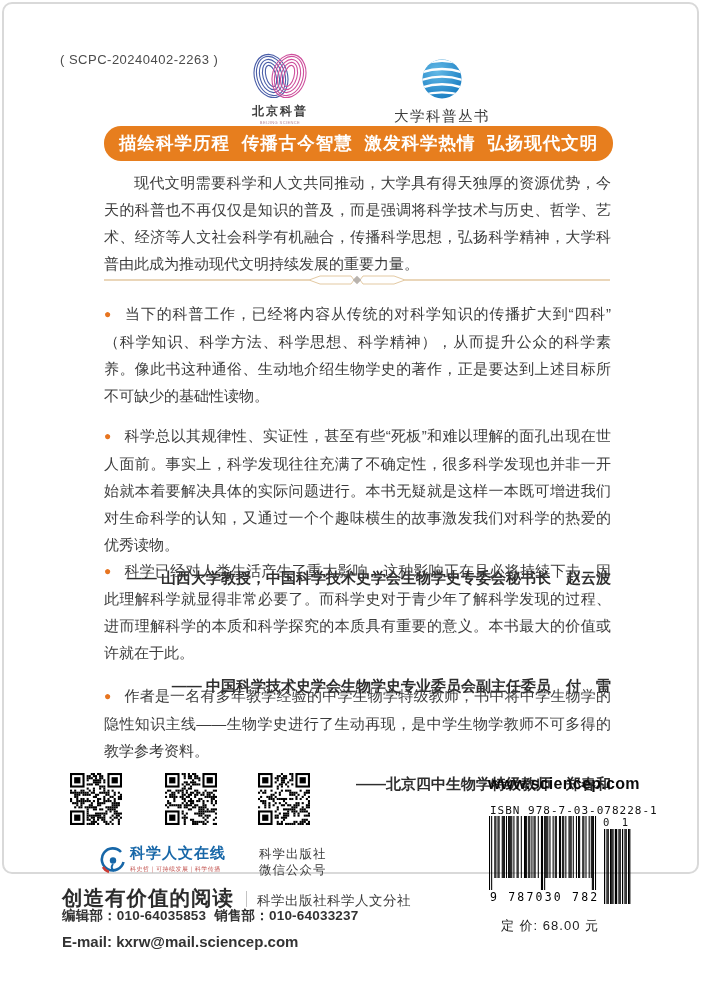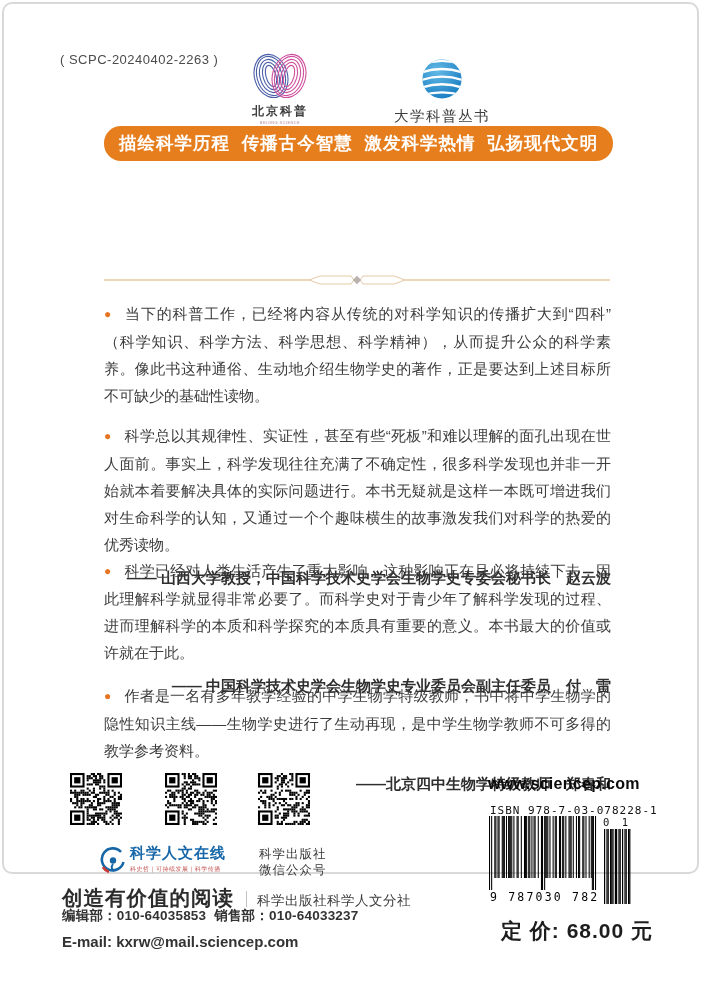--- a/index.html
+++ b/index.html
@@ -33,21 +33,21 @@
   .slogan{font-size:20.5px;font-weight:bold;color:#2c2c2c;letter-spacing:1px;}
   .vsep{display:inline-block;border-left:1.5px solid #c3c3c3;height:16px;margin:0 10px 0 12px;vertical-align:-2px;}
   .division{font-size:13.5px;color:#3c3c3c;letter-spacing:.5px;}
   .contacts{left:58px;top:903px;font-size:13.5px;font-weight:600;color:#333;white-space:pre;letter-spacing:.2px;}
   .email{left:58px;top:921px;font-size:15px;font-weight:600;color:#333;white-space:pre;margin-top:8px;}
   .website{left:484px;top:771px;font-size:16px;font-weight:bold;color:#0b0b0b;letter-spacing:.3px;}
   .isbn{left:486px;top:800px;font-family:"DejaVu Sans Mono","Liberation Mono",monospace;font-size:11px;color:#111;letter-spacing:1px;white-space:pre;}
   .barcode{left:485px;top:812px;}
   .supp-digits{left:599px;top:812px;width:28px;text-align:center;font-family:"DejaVu Sans Mono","Liberation Mono",monospace;font-size:10.5px;letter-spacing:3px;color:#111;white-space:pre;}
   .supp{left:600px;top:825px;}
-  .price{left:497px;top:913px;font-size:21px;font-weight:700;color:#1d1d1d;letter-spacing:1px;white-space:pre;text-align:center;}
+  .price{left:497px;top:913px;font-size:13px;font-weight:400;color:#1d1d1d;letter-spacing:1px;white-space:pre;text-align:center;}
 </style>
 </head>
 <body>
 
 <div class="card">
 
   <div class="abs code">( SCPC-20240402-2263 )</div>
 
   <div class="abs bj-logo">
     <svg width="62" height="46" viewBox="0 0 62 46">
@@ -90,20 +90,21 @@
         <path d="M-2 40 Q 22 32 46 40"></path>
       </g>
     </svg>
     <div class="sr-label">大学科普丛书</div>
   </div>
 
   <div class="abs banner-wrap">
     <span class="banner">描绘科学历程  传播古今智慧  激发科学热情  弘扬现代文明</span>
   </div>
 
+  <p class="abs intro">现代文明需要科学和人文共同推动，大学具有得天独厚的资源优势，今天的科普也不再仅仅是知识的普及，而是强调将科学技术与历史、哲学、艺术、经济等人文社会科学有机融合，传播科学思想，弘扬科学精神，大学科普由此成为推动现代文明持续发展的重要力量。</p>
 
   <svg class="abs divider" viewBox="0 0 506 14">
     <g stroke="#E3C9A2" fill="none">
       <line x1="0" y1="7" x2="205" y2="7" stroke-width="1.4"></line>
       <line x1="301" y1="7" x2="506" y2="7" stroke-width="1.4"></line>
       <path d="M205 7 L216 3 L247 3 L250 7 L247 11 L216 11 Z" stroke-width="1"></path>
       <path d="M301 7 L290 3 L259 3 L256 7 L259 11 L290 11 Z" stroke-width="1"></path>
     </g>
     <rect x="250" y="4" width="6" height="6" transform="rotate(45 253 7)" fill="#b9b3ad"></rect>
   </svg>

